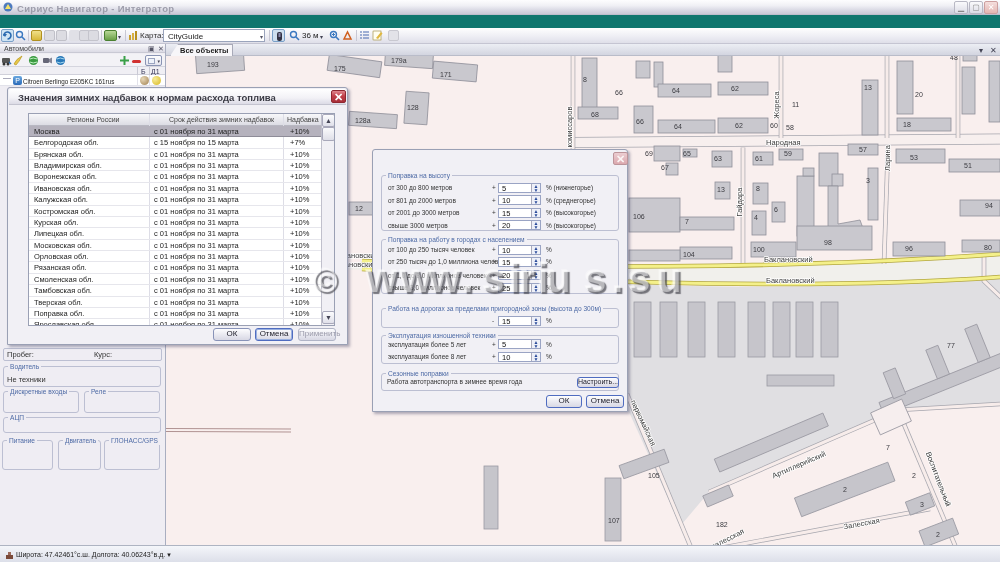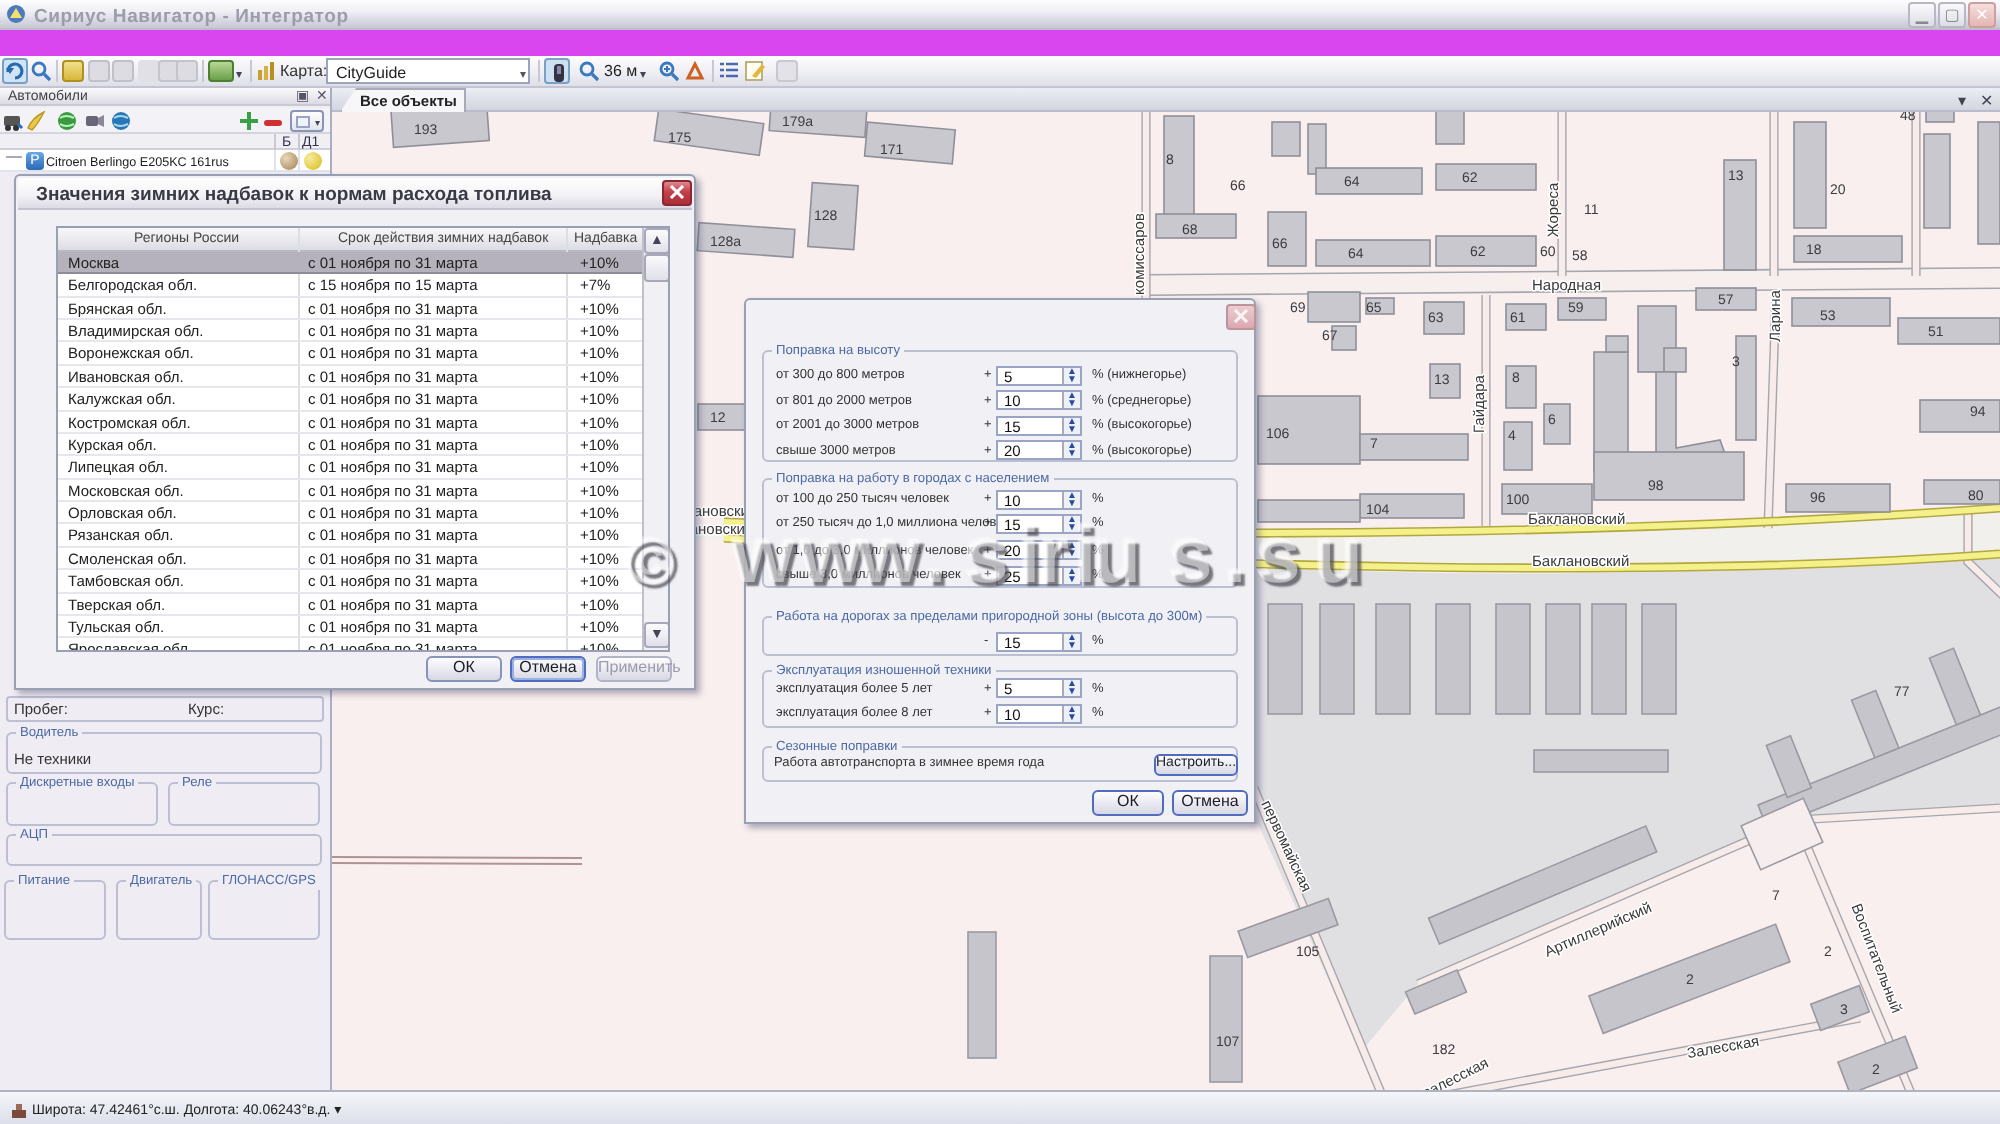--- a/index.html
+++ b/index.html
@@ -1,17 +1,17 @@
 <!DOCTYPE html>
 <html><head>
 <meta charset="utf-8">
 <style>
 * { margin:0; padding:0; box-sizing:border-box; }
 html,body { width:1000px; height:562px; overflow:hidden; font-family:"Liberation Sans", sans-serif; }
-#app { position:relative; width:1000px; height:562px; background:#d946ef; overflow:hidden; }
+#app { position:relative; width:1000px; height:562px; background:#0f766e; overflow:hidden; }
 
 #titlebar { position:absolute; left:0; top:0; width:1000px; height:15px;
   background:linear-gradient(#fdfdfe,#f0f0f5 40%,#d4d4e0 80%,#c9c9d6);
   border-bottom:1px solid #bdbdcc; }
 #titlebar .ticon { position:absolute; left:3px; top:2px; width:11px; height:11px; }
 #titlebar .ttext { position:absolute; left:17px; top:2.5px; font-size:9.5px; font-weight:bold;
   color:#9c9caa; letter-spacing:0.3px; }
 .winbtn { position:absolute; top:1px; width:14px; height:13px; border:1px solid #b8b8c4;
   border-radius:2px; background:linear-gradient(#fafafc,#dcdce6); font-size:8px; color:#888;
   text-align:center; line-height:11px; }
@@ -592,21 +592,21 @@
             <div class="c1">Тамбовская обл.</div>
             <div class="c2">с 01 ноября по 31 марта</div>
             <div class="c3">+10%</div>
           </div>
         <div class="trow" style="top:182.55px">
             <div class="c1">Тверская обл.</div>
             <div class="c2">с 01 ноября по 31 марта</div>
             <div class="c3">+10%</div>
           </div>
         <div class="trow" style="top:193.92px">
-            <div class="c1">Тульская обл.</div>
+            <div class="c1">Поправка обл.</div>
             <div class="c2">с 01 ноября по 31 марта</div>
             <div class="c3">+10%</div>
           </div>
         <div class="trow" style="top:205.29px">
             <div class="c1">Ярославская обл.</div>
             <div class="c2">с 01 ноября по 31 марта</div>
             <div class="c3">+10%</div>
           </div>
         </div>
       <div id="sbar">

